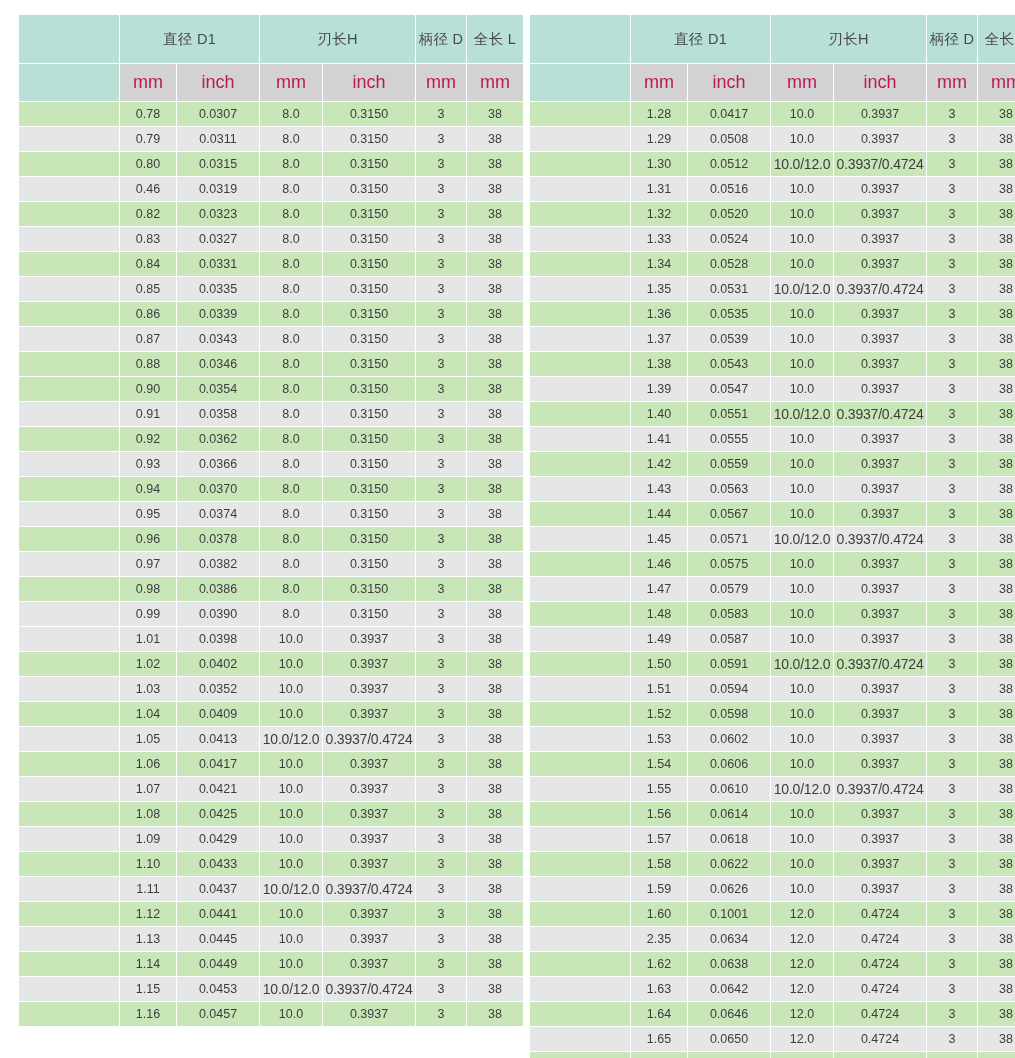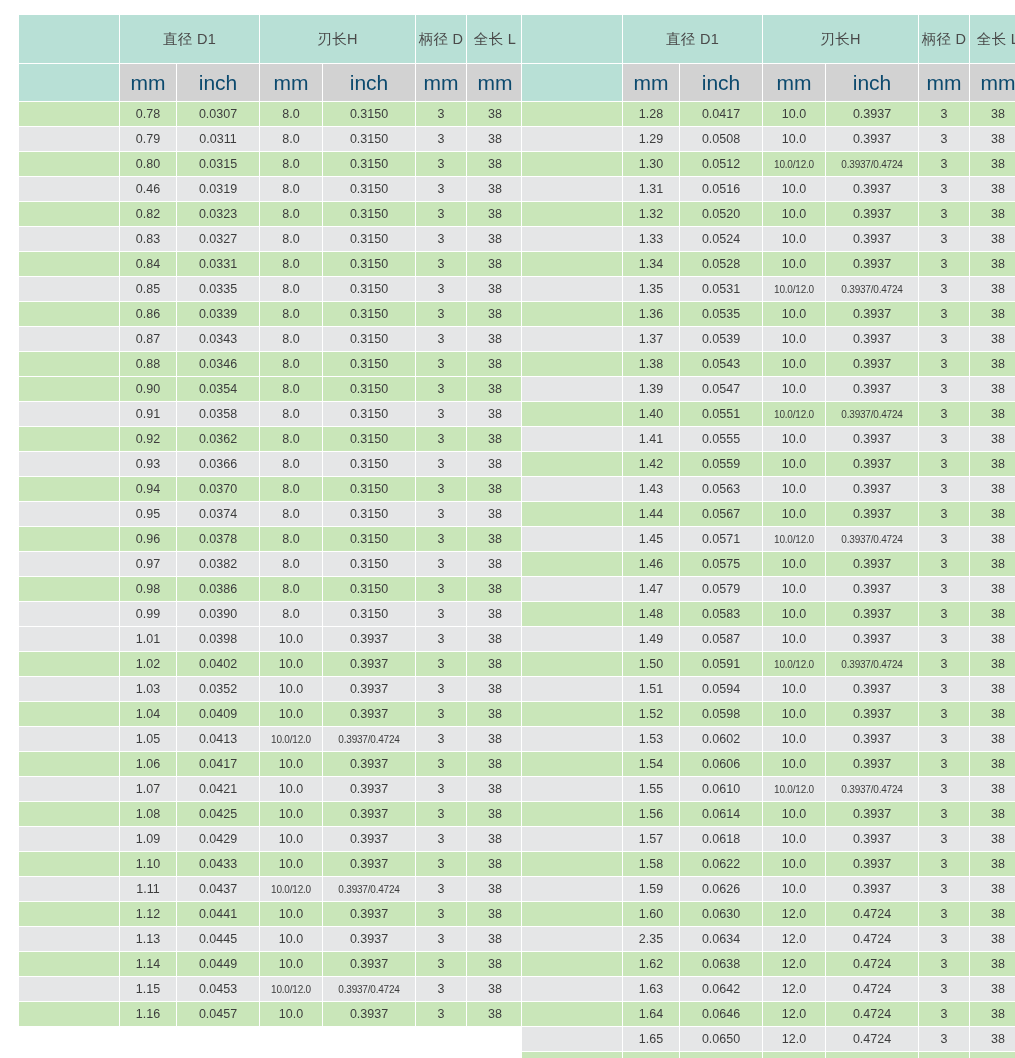--- a/index.html
+++ b/index.html
@@ -12,21 +12,21 @@
   }
   body {
     font-family: "Liberation Sans", "DejaVu Sans", sans-serif;
     color: #3b3b3b;
   }
   .page {
     position: relative;
     width: 1015px;
     height: 1058px;
     display: flex;
-    gap: 24px;
+    gap: 32px;
     padding: 14px 18px 0 18px;
     box-sizing: border-box;
   }
   .table-wrap {
     width: 479px;
     flex: 0 0 479px;
   }
   table.spec {
     border-collapse: separate;
     border-spacing: 1px;
@@ -58,41 +58,41 @@
     font-size: 14.5px;
     color: #4a4a4a;
     letter-spacing: 0.3px;
   }
   thead tr.hrow1 th.blank-head {
     background: #b8e0d6;
   }
   thead tr.hrow2 th {
     background: #d2d2d2;
     height: 37px;
-    font-size: 21px;
-    color: #0c4a6e;
+    font-size: 18px;
+    color: #be185d;
   }
   thead tr.hrow2 th.blank-head2 {
     background: #b8e0d6;
   }
 
   tbody tr.odd td {
     background: #c9e6b9;
   }
   tbody tr.even td {
     background: #e5e6e7;
   }
   tbody td {
     height: 24px;
     font-size: 12.5px;
     color: #3d3d3d;
   }
   tbody td.blank-cell { }
   tbody td.tight {
-    font-size: 10px;
+    font-size: 14px;
     letter-spacing: -0.2px;
   }
 </style>
 </head>
 <body>
 
 <div class="page">
 
   <div class="table-wrap">
     <table class="spec">
@@ -775,21 +775,21 @@
             <td>1.59</td>
             <td>0.0626</td>
             <td>10.0</td>
             <td>0.3937</td>
             <td>3</td>
             <td>38</td>
           </tr>
           <tr class="odd">
             <td class="blank-cell"></td>
             <td>1.60</td>
-            <td>0.0630</td>
+            <td>0.1001</td>
             <td>12.0</td>
             <td>0.4724</td>
             <td>3</td>
             <td>38</td>
           </tr>
           <tr class="even">
             <td class="blank-cell"></td>
             <td>2.35</td>
             <td>0.0634</td>
             <td>12.0</td>

